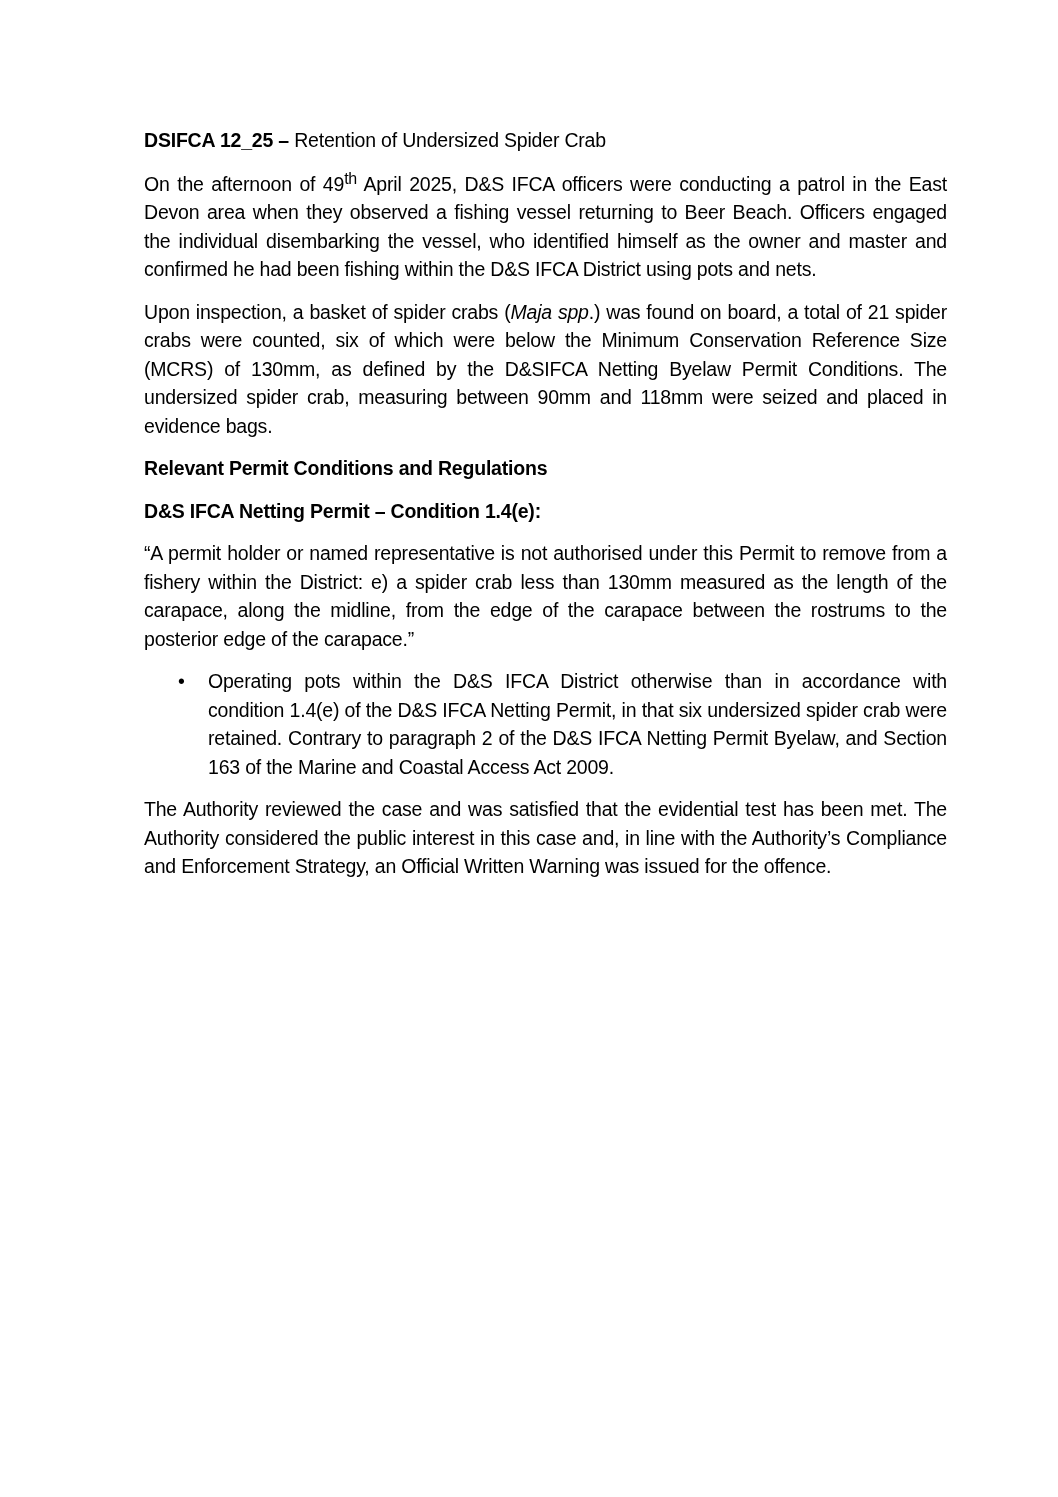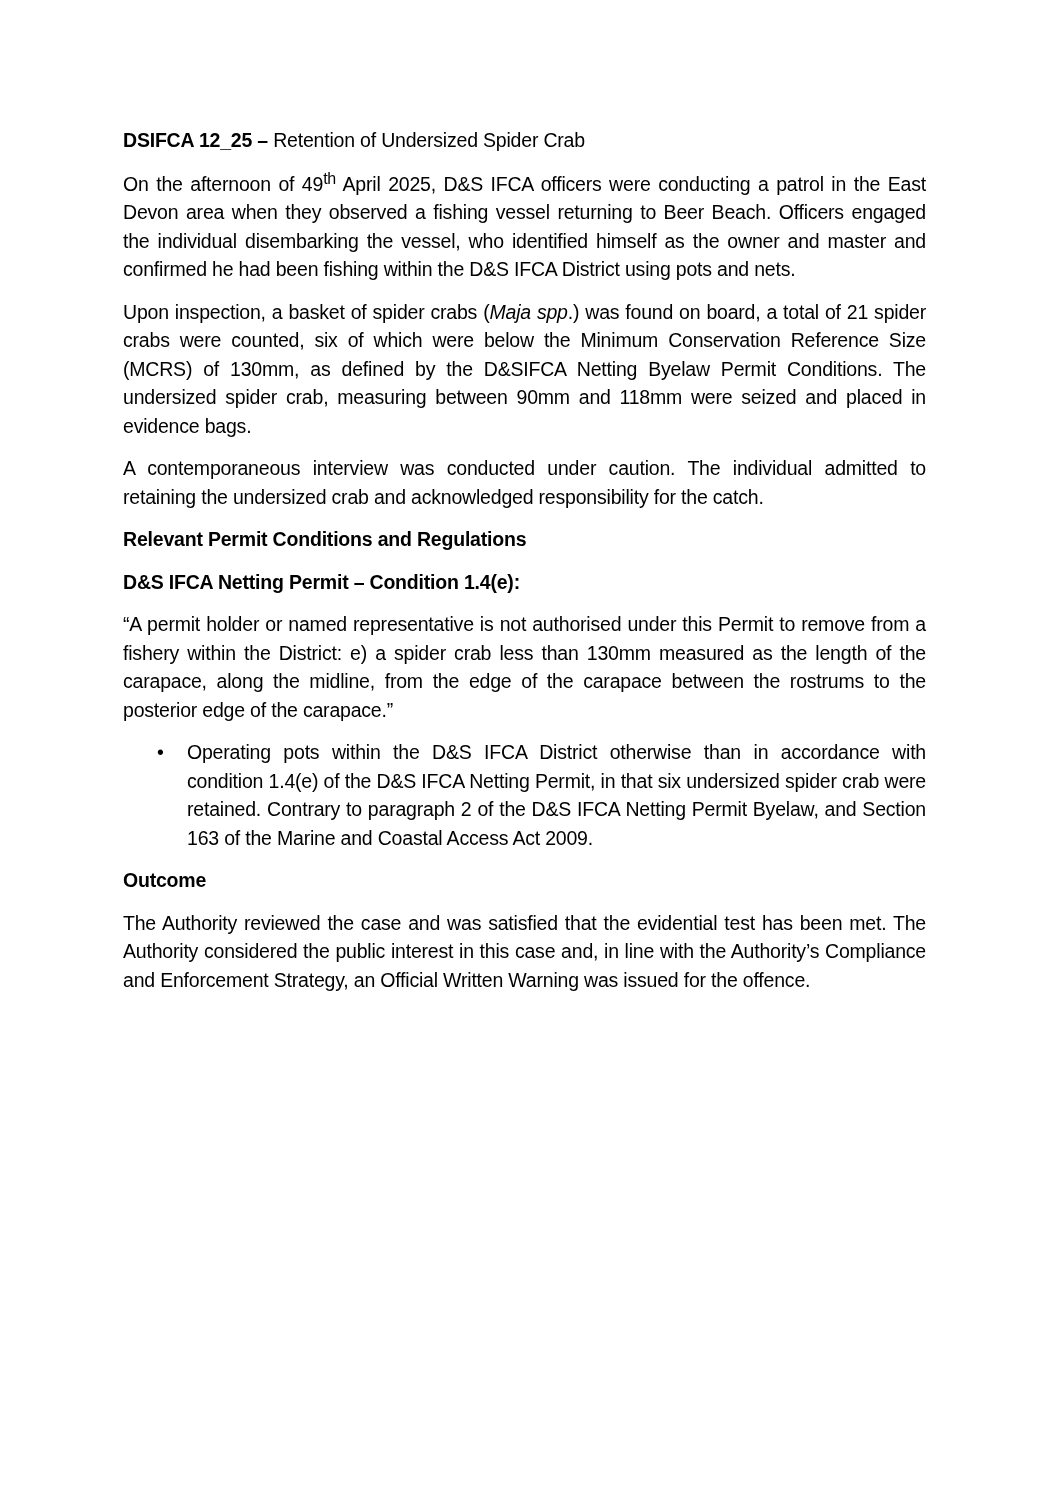--- a/index.html
+++ b/index.html
@@ -10,21 +10,21 @@
     body {
       width: 1058px;
       height: 1497px;
       position: relative;
       overflow: hidden;
       font-family: "Liberation Sans", sans-serif;
       color: #000000;
     }
     .page {
       position: absolute;
-      left: 123px;
+      left: 144px;
       top: 126px;
       width: 803px;
       font-size: 19.5px;
       line-height: 28.5px;
       letter-spacing: -0.2px;
     }
     .title {
       margin: 0 0 15px 0;
       font-weight: normal;
       font-size: 19.5px;
@@ -70,33 +70,31 @@
   </div>
 
   <p>
     <span>On the afternoon of 49</span><sup>th</sup><span> April 2025, D&amp;S IFCA officers were conducting a patrol in the East Devon area when they observed a fishing vessel returning to Beer Beach. Officers engaged the individual disembarking the vessel, who identified himself as the owner and master and confirmed he had been fishing within the D&amp;S IFCA District using pots and nets.</span>
   </p>
 
   <p>
     <span>Upon inspection, a basket of spider crabs (</span><em>Maja spp</em><span>.) was found on board, a total of 21 spider crabs were counted, six of which were below the Minimum Conservation Reference Size (MCRS) of 130mm, as defined by the D&amp;SIFCA Netting Byelaw Permit Conditions. The undersized spider crab, measuring between 90mm and 118mm were seized and placed in evidence bags.</span>
   </p>
 
-  <p>A contemporaneous interview was conducted under caution.  The individual admitted to retaining the undersized crab and acknowledged responsibility for the catch.</p>
 
   <div class="heading">Relevant Permit Conditions and Regulations</div>
 
   <div class="heading">D&amp;S IFCA Netting Permit – Condition 1.4(e):</div>
 
   <p>“A permit holder or named representative is not authorised under this Permit to remove from a fishery within the District: e) a spider crab less than 130mm measured as the length of the carapace, along the midline, from the edge of the carapace between the rostrums to the posterior edge of the carapace.”</p>
 
 
   <ul class="offences">
     <li>
       <span class="bullet">•</span>
       <span>Operating pots within the D&amp;S IFCA District otherwise than in accordance with condition 1.4(e) of the D&amp;S IFCA Netting Permit, in that six undersized spider crab were retained. Contrary to paragraph 2 of the D&amp;S IFCA Netting Permit Byelaw, and Section 163 of the Marine and Coastal Access Act 2009.</span>
     </li>
   </ul>
 
-  <div class="heading">Outcome</div>
 
   <p>The Authority reviewed the case and was satisfied that the evidential test has been met.  The Authority considered the public interest in this case and, in line with the Authority’s Compliance and Enforcement Strategy, an Official Written Warning was issued for the offence.</p>
 
 </div>
 
 </body></html>

